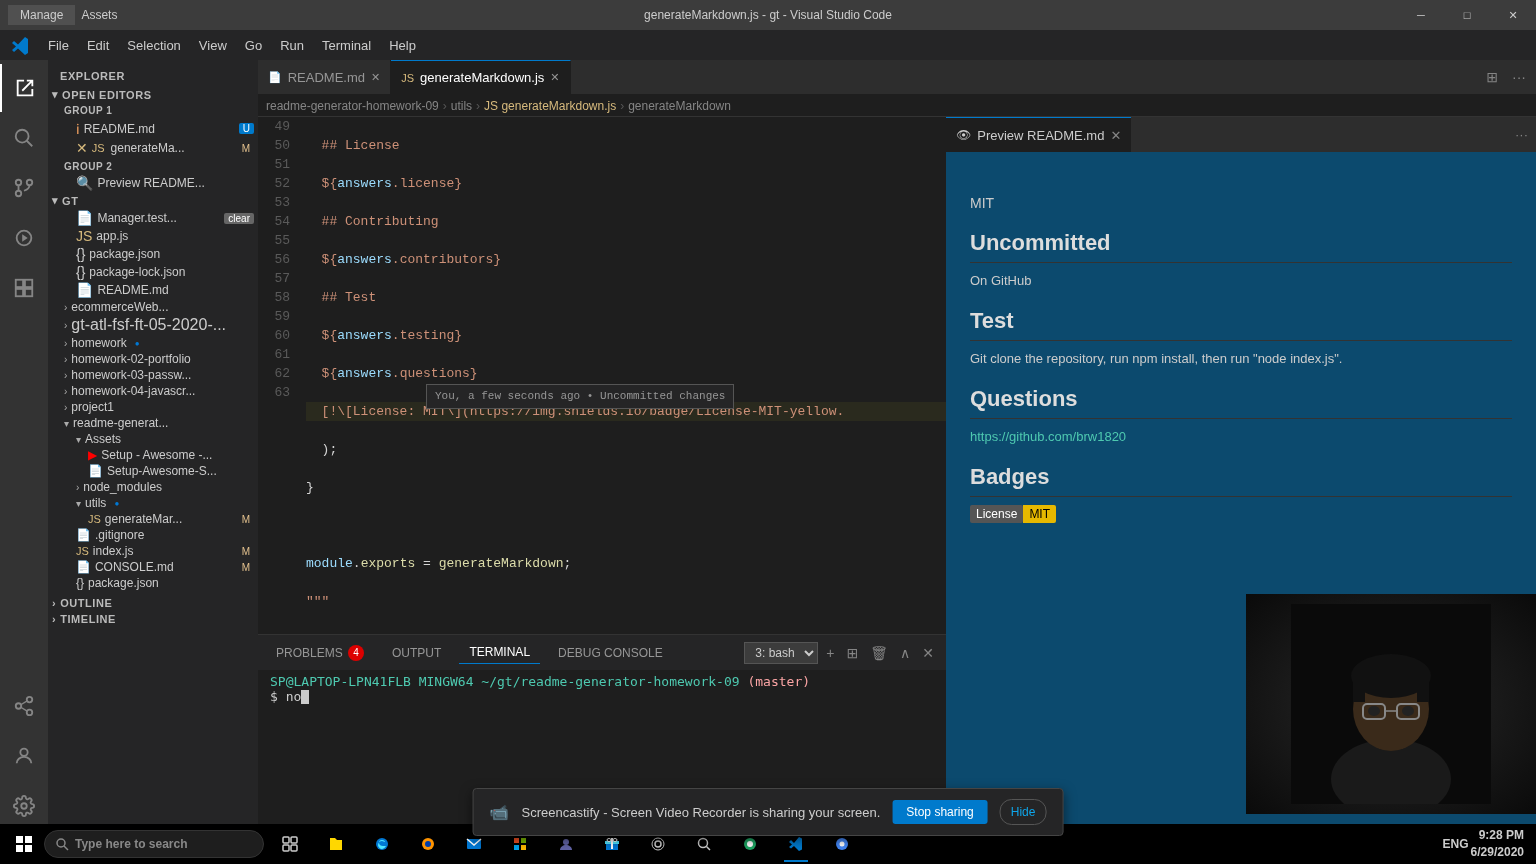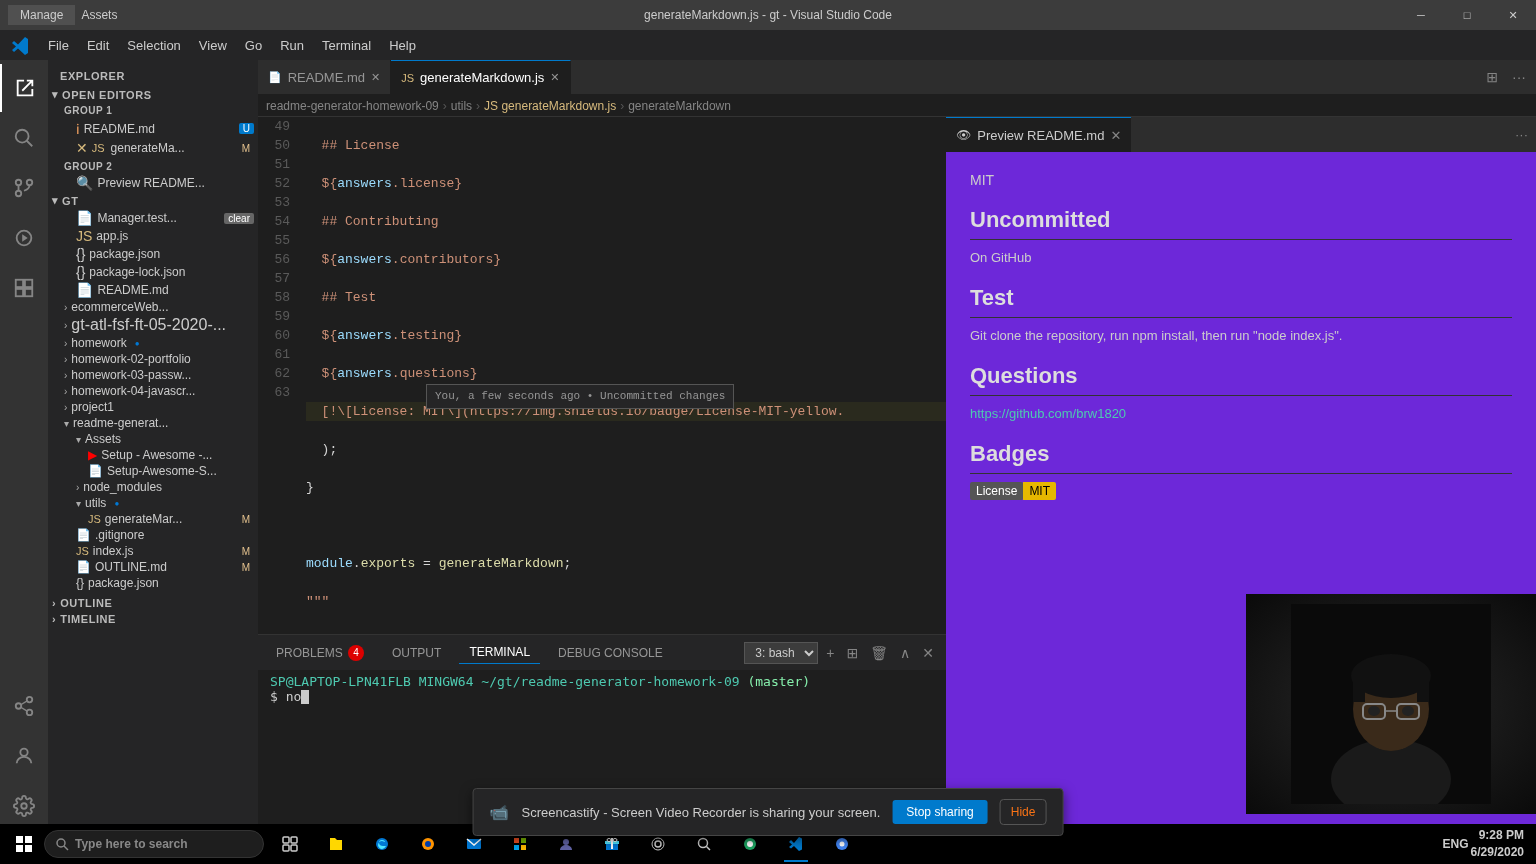--- a/index.html
+++ b/index.html
@@ -270,22 +270,22 @@
       background: #1e1e1e;
       border-top: 1px solid #007acc;
       cursor: pointer;
     }
     .preview-tab-close { color: #858585; }
     .preview-toolbar { margin-left: auto; padding-right: 8px; color: #858585; }
 
     .preview-content {
       flex: 1;
       overflow-y: auto;
-      padding: 9px 24px;
-      background: #6d28d9;
+      padding: 32px 24px;
+      background: #0c4a6e;
       color: #d4d4d4;
     }
     .preview-content h2 { font-size: 22px; border-bottom: 1px solid #333; padding-bottom: 6px; margin: 16px 0 8px; color: #ddd; font-weight: 600; }
     .preview-content p { margin: 8px 0; line-height: 1.6; color: #ccc; }
     .preview-content a { color: #4ec9b0; text-decoration: none; }
     .badge-license { background: #555; color: #fff; font-size: 12px; padding: 2px 6px; border-radius: 2px; }
     .badge-mit { background: #e6b800; color: #000; font-size: 12px; padding: 2px 6px; border-radius: 0 2px 2px 0; }
     .preview-badge-row { display: flex; align-items: center; margin: 8px 0; }
 
     
@@ -346,21 +346,21 @@
 
     .terminal-content {
       flex: 1;
       padding: 4px 12px;
       font-family: 'Consolas', monospace;
       font-size: 13px;
       color: #ccc;
       overflow-y: auto;
     }
     .terminal-prompt-path { color: #4ec9b0; }
-    .terminal-prompt-branch { color: #86efac; }
+    .terminal-prompt-branch { color: #fca5a5; }
     .terminal-cursor { background: #ccc; display: inline-block; width: 8px; height: 14px; vertical-align: text-bottom; animation: blink 1s infinite; }
     @keyframes blink { 0%,49%{opacity:1} 50%,100%{opacity:0} }
 
     
     .status-bar {
       height: 22px;
       background: #007acc;
       display: flex;
       align-items: center;
       padding: 0 8px;
@@ -405,24 +405,24 @@
       background: #007acc;
       color: white;
       border: none;
       padding: 5px 14px;
       border-radius: 3px;
       font-size: 12px;
       cursor: pointer;
     }
     .notification-hide-btn {
       background: transparent;
-      color: #f97316;
+      color: #0ea5e9;
       border: 1px solid #555;
       padding: 5px 10px;
-      border-radius: 4px;
+      border-radius: 12px;
       font-size: 12px;
       cursor: pointer;
     }
 
     
     .taskbar {
       height: 40px;
       background: #000;
       display: flex;
       align-items: center;
@@ -703,21 +703,21 @@
       <span class="item-icon" style="font-size:12px">📄</span>
       <span class="item-name" style="font-size:12px">.gitignore</span>
     </div>
     <div class="sidebar-item indent-2">
       <span class="item-icon" style="color:#d7ba7d; font-size:11px">JS</span>
       <span class="item-name" style="font-size:12px">index.js</span>
       <span class="item-badge badge-m">M</span>
     </div>
     <div class="sidebar-item indent-2">
       <span class="item-icon" style="font-size:12px">📄</span>
-      <span class="item-name" style="font-size:12px">OUTLINE.md</span>
+      <span class="item-name" style="font-size:12px">CONSOLE.md</span>
       <span class="item-badge badge-m">M</span>
     </div>
     <div class="sidebar-item indent-2">
       <span class="item-icon" style="font-size:12px">{}</span>
       <span class="item-name" style="font-size:12px">package.json</span>
     </div>
 
     <div class="sidebar-section-header" style="margin-top:4px">
       <span style="margin-right:4px">›</span>
       <span>OUTLINE</span>

